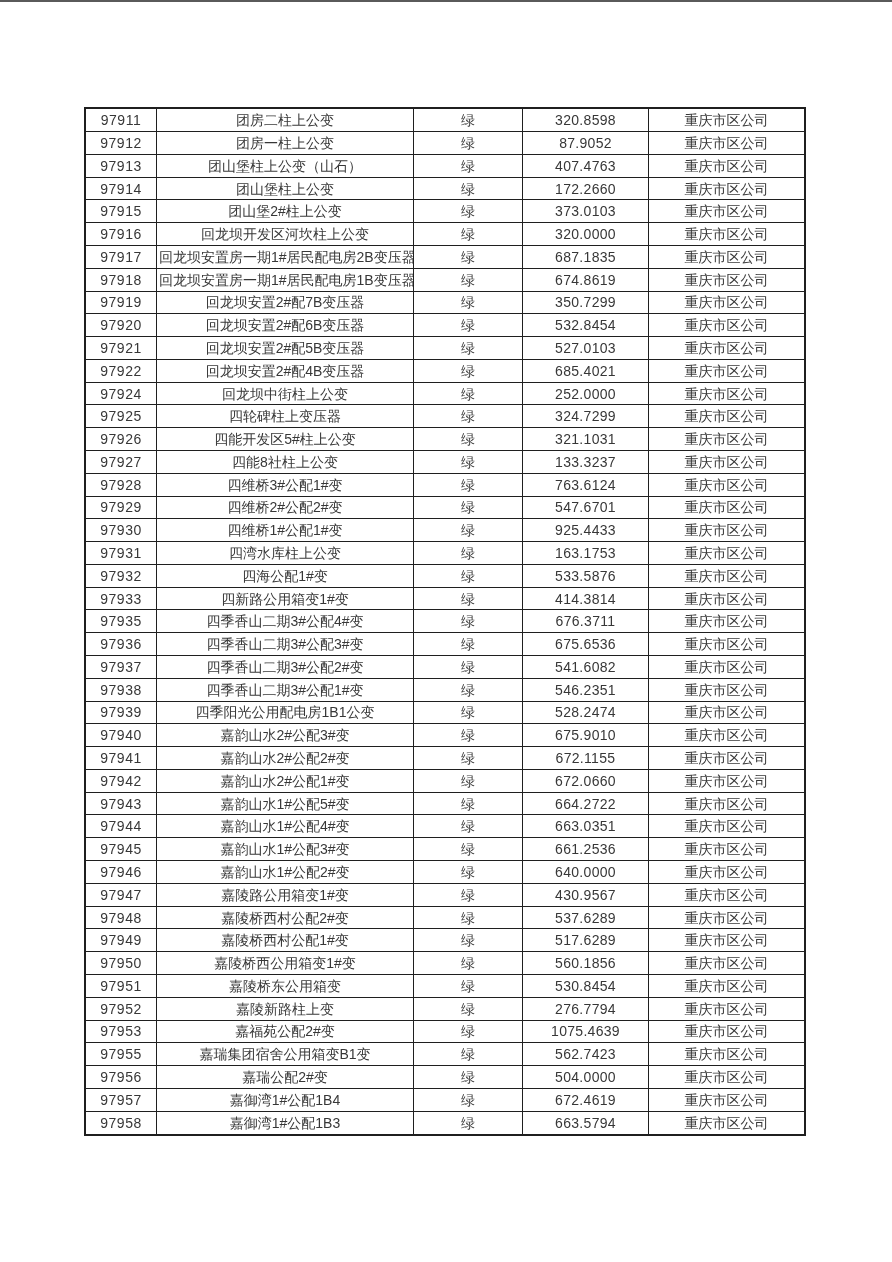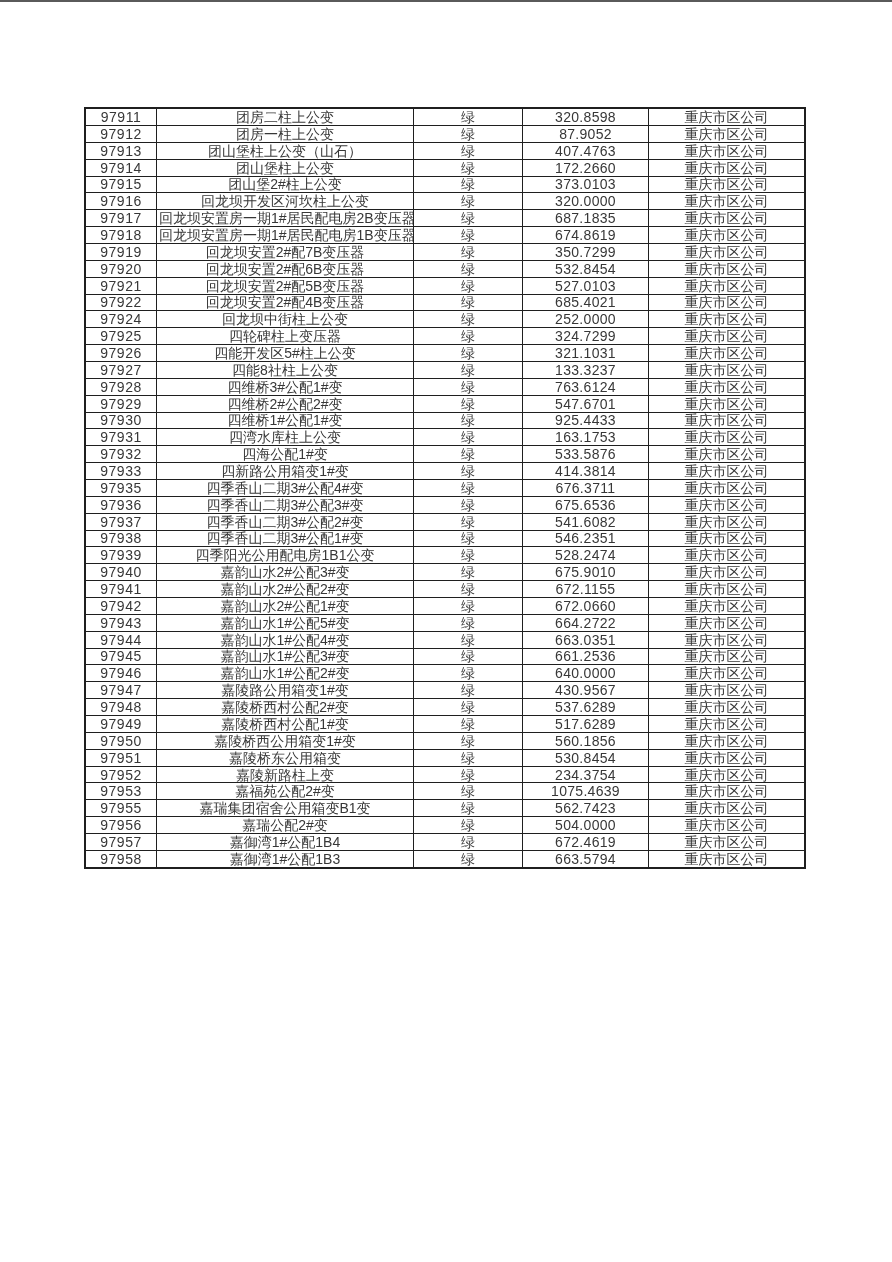--- a/index.html
+++ b/index.html
@@ -23,21 +23,21 @@
     left: 0;
     width: 892px;
     height: 2px;
     background: #5a5a5a;
   }
   table.data-table {
     position: absolute;
     left: 84px;
     top: 107px;
     width: 714px;
-    height: 762px;
+    height: 1029px;
     border-collapse: collapse;
     table-layout: fixed;
     border: 2px solid #1f1f1f;
   }
   table.data-table td {
     border: 1px solid #1f1f1f;
     padding: 0 2px;
     text-align: center;
     vertical-align: middle;
     font-size: 14px;
@@ -371,21 +371,21 @@
       <td class="col-name">嘉陵桥东公用箱变</td>
       <td class="col-status">绿</td>
       <td class="col-value">530.8454</td>
       <td class="col-company">重庆市区公司</td>
     </tr>
 
     <tr>
       <td class="col-id">97952</td>
       <td class="col-name">嘉陵新路柱上变</td>
       <td class="col-status">绿</td>
-      <td class="col-value">234.3754</td>
+      <td class="col-value">276.7794</td>
       <td class="col-company">重庆市区公司</td>
     </tr>
 
     <tr>
       <td class="col-id">97953</td>
       <td class="col-name">嘉福苑公配2#变</td>
       <td class="col-status">绿</td>
       <td class="col-value">1075.4639</td>
       <td class="col-company">重庆市区公司</td>
     </tr>

